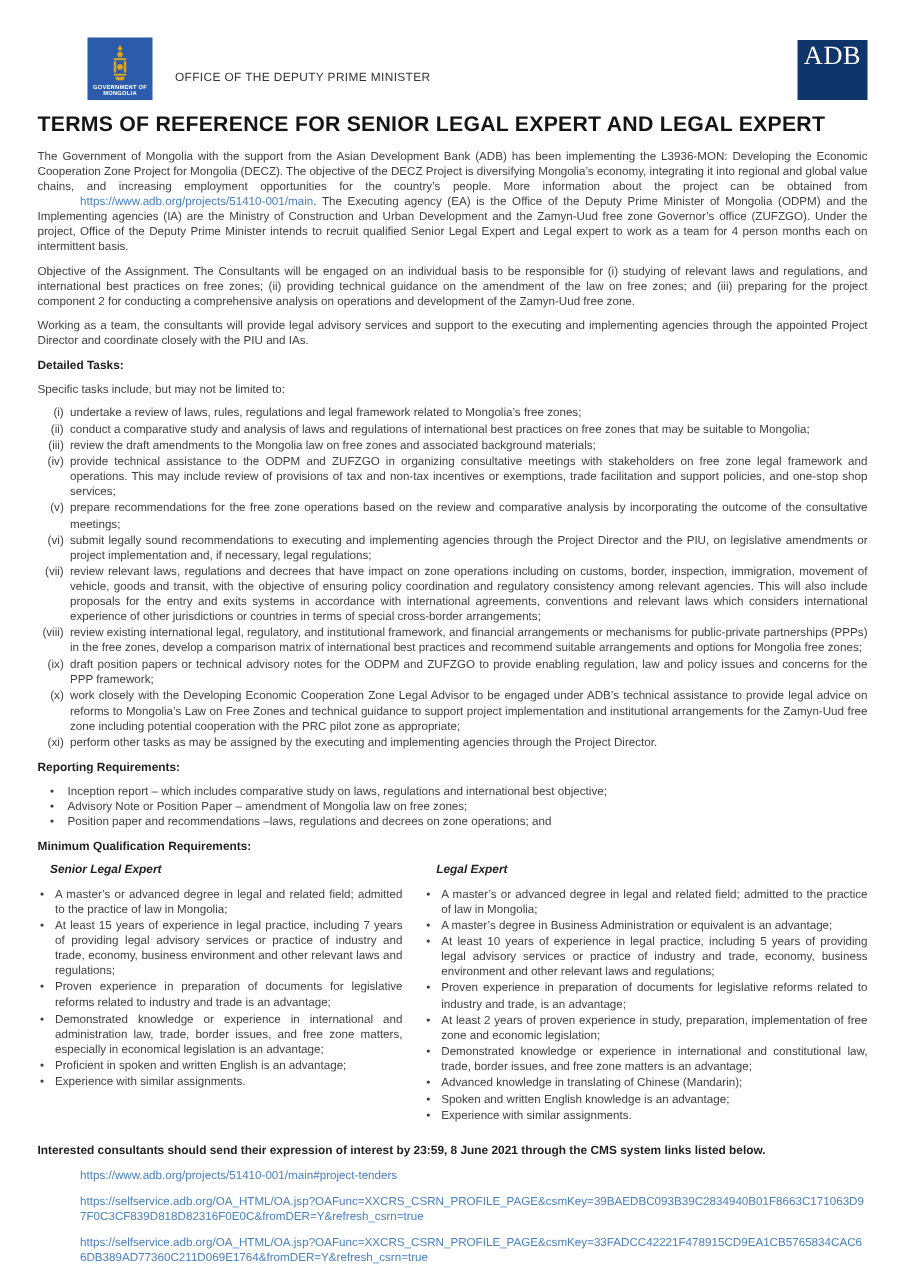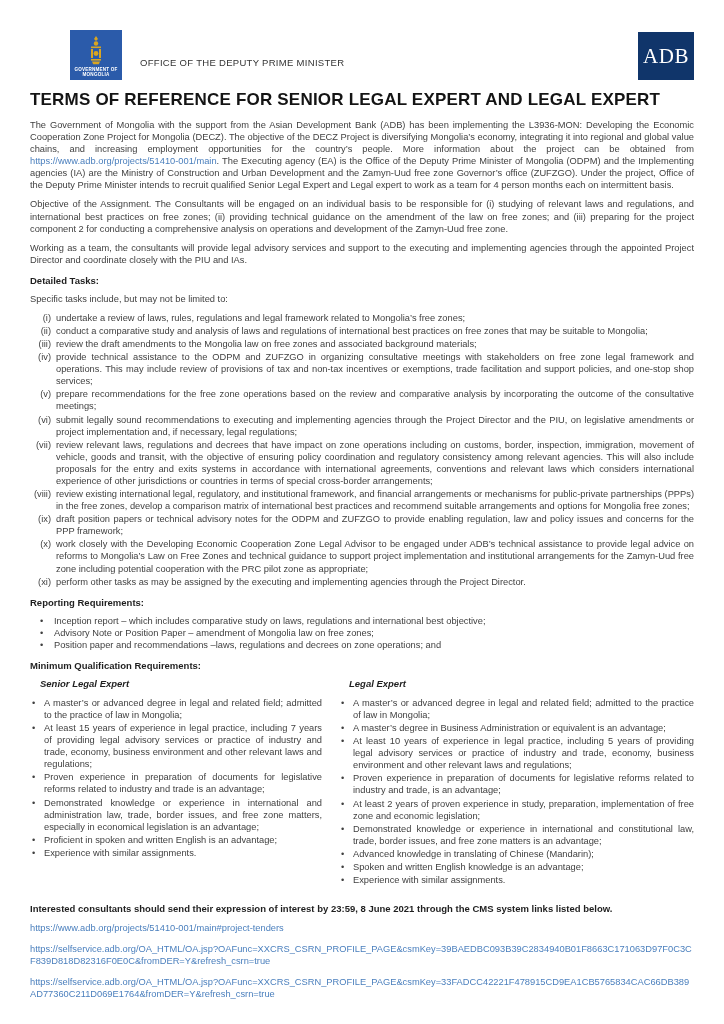--- a/index.html
+++ b/index.html
@@ -49,21 +49,21 @@
     margin-left: 18px;
     padding-bottom: 12px;
     letter-spacing: .3px;
   }
   .adb-logo {
     position: absolute;
     right: 0; top: 2px;
     width: 56px; height: 48px;
     background: #10356a;
     display: flex;
-    align-items: center;
+    align-items: flex-start;
     justify-content: center;
   }
   .adb-text {
     color: #ffffff;
     font-family: "Liberation Serif", serif;
     font-size: 21px;
     letter-spacing: .5px;
   }
   
   .doc-title {
@@ -77,20 +77,21 @@
   .para {
     font-size: 9.3px;
     line-height: 1.3;
     text-align: justify;
     margin-bottom: 7px;
   }
   a.inline-link, a.cms-link {
     color: #4a7fbd;
     text-decoration: none;
     cursor: pointer;
+    margin-left: 34px;
   }
   .section-heading {
     font-size: 9.5px;
     font-weight: bold;
     color: #1f1f1f;
     margin: 9px 0 7px 0;
   }
   .tasks-intro { margin-bottom: 7px; }
   
   .task-item {

